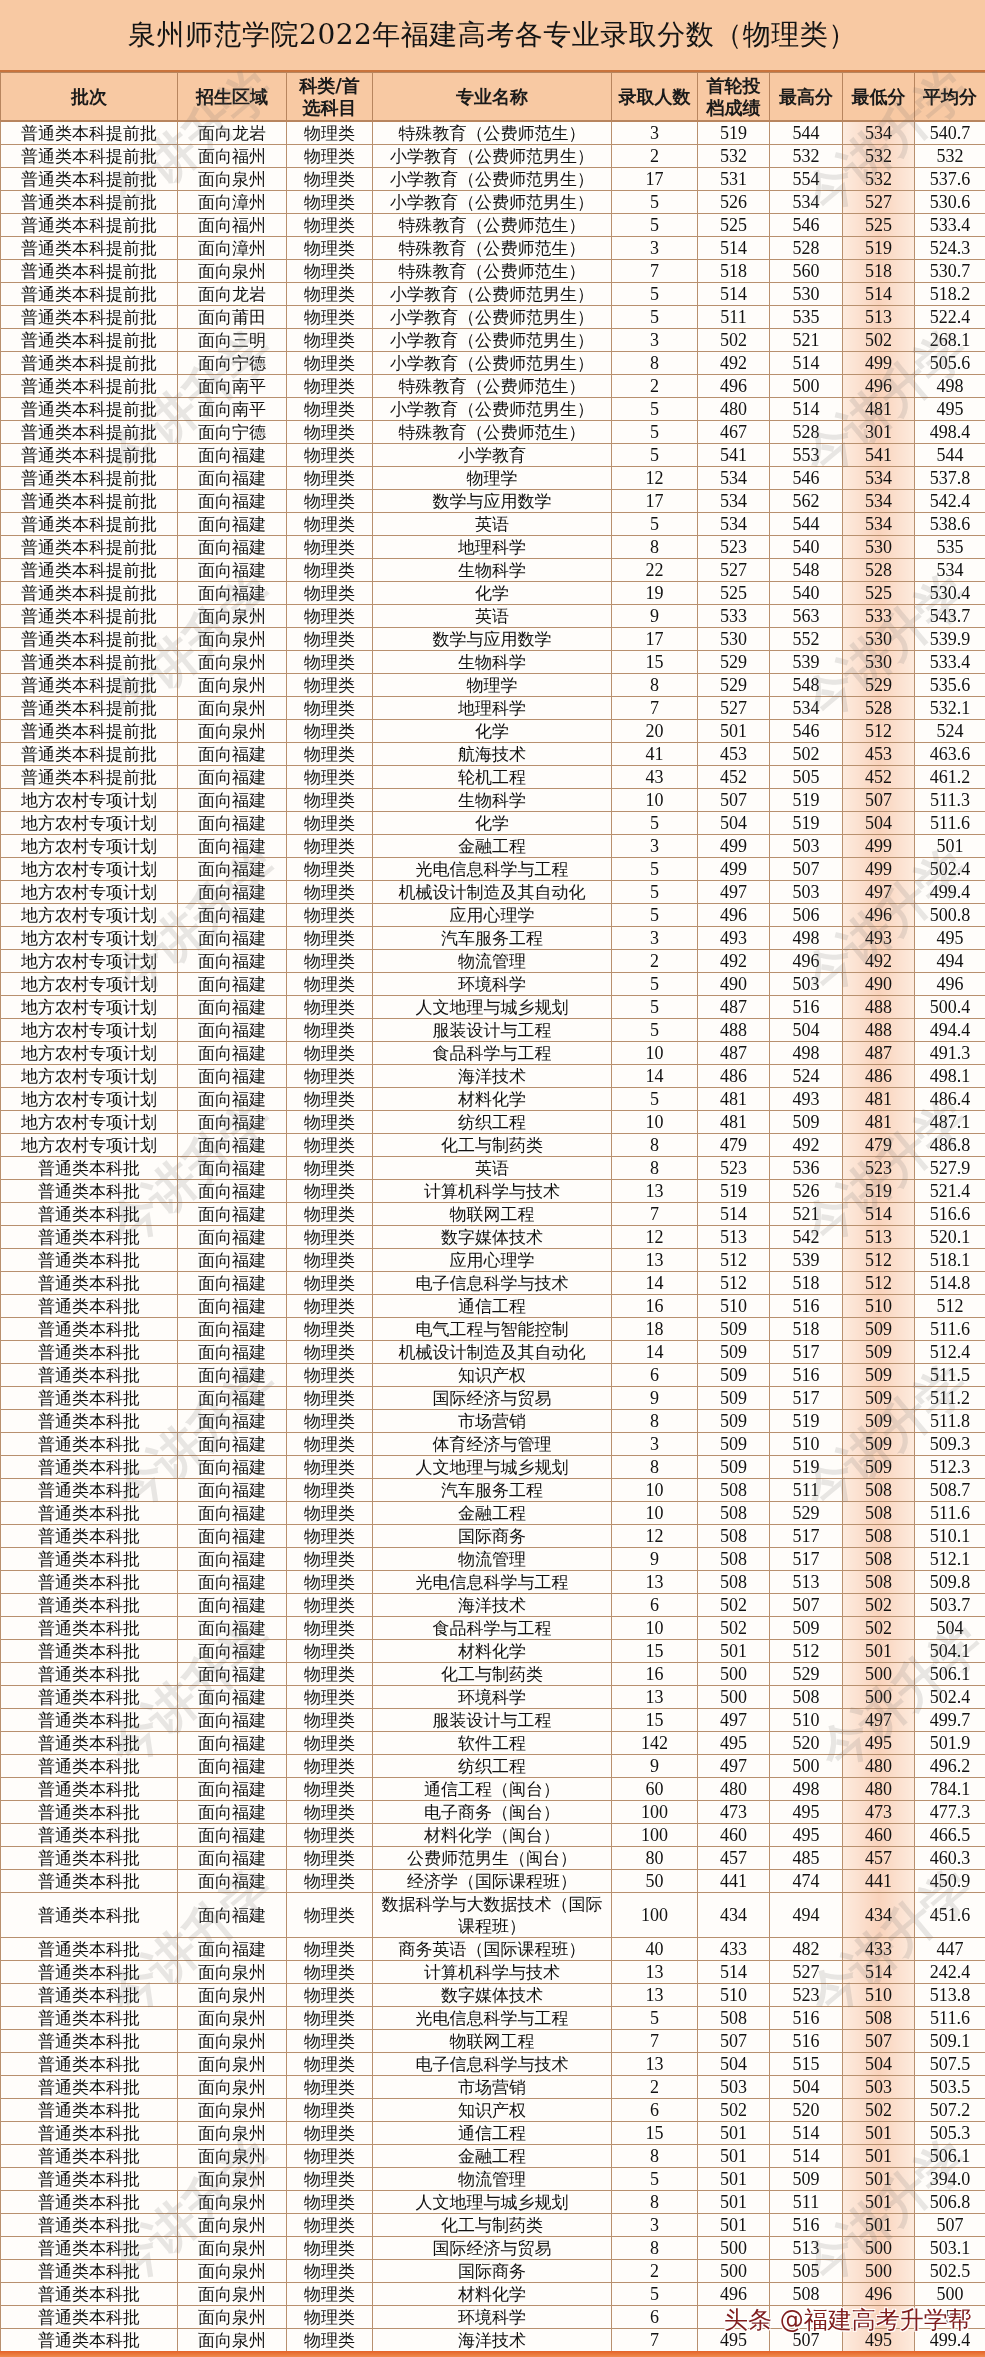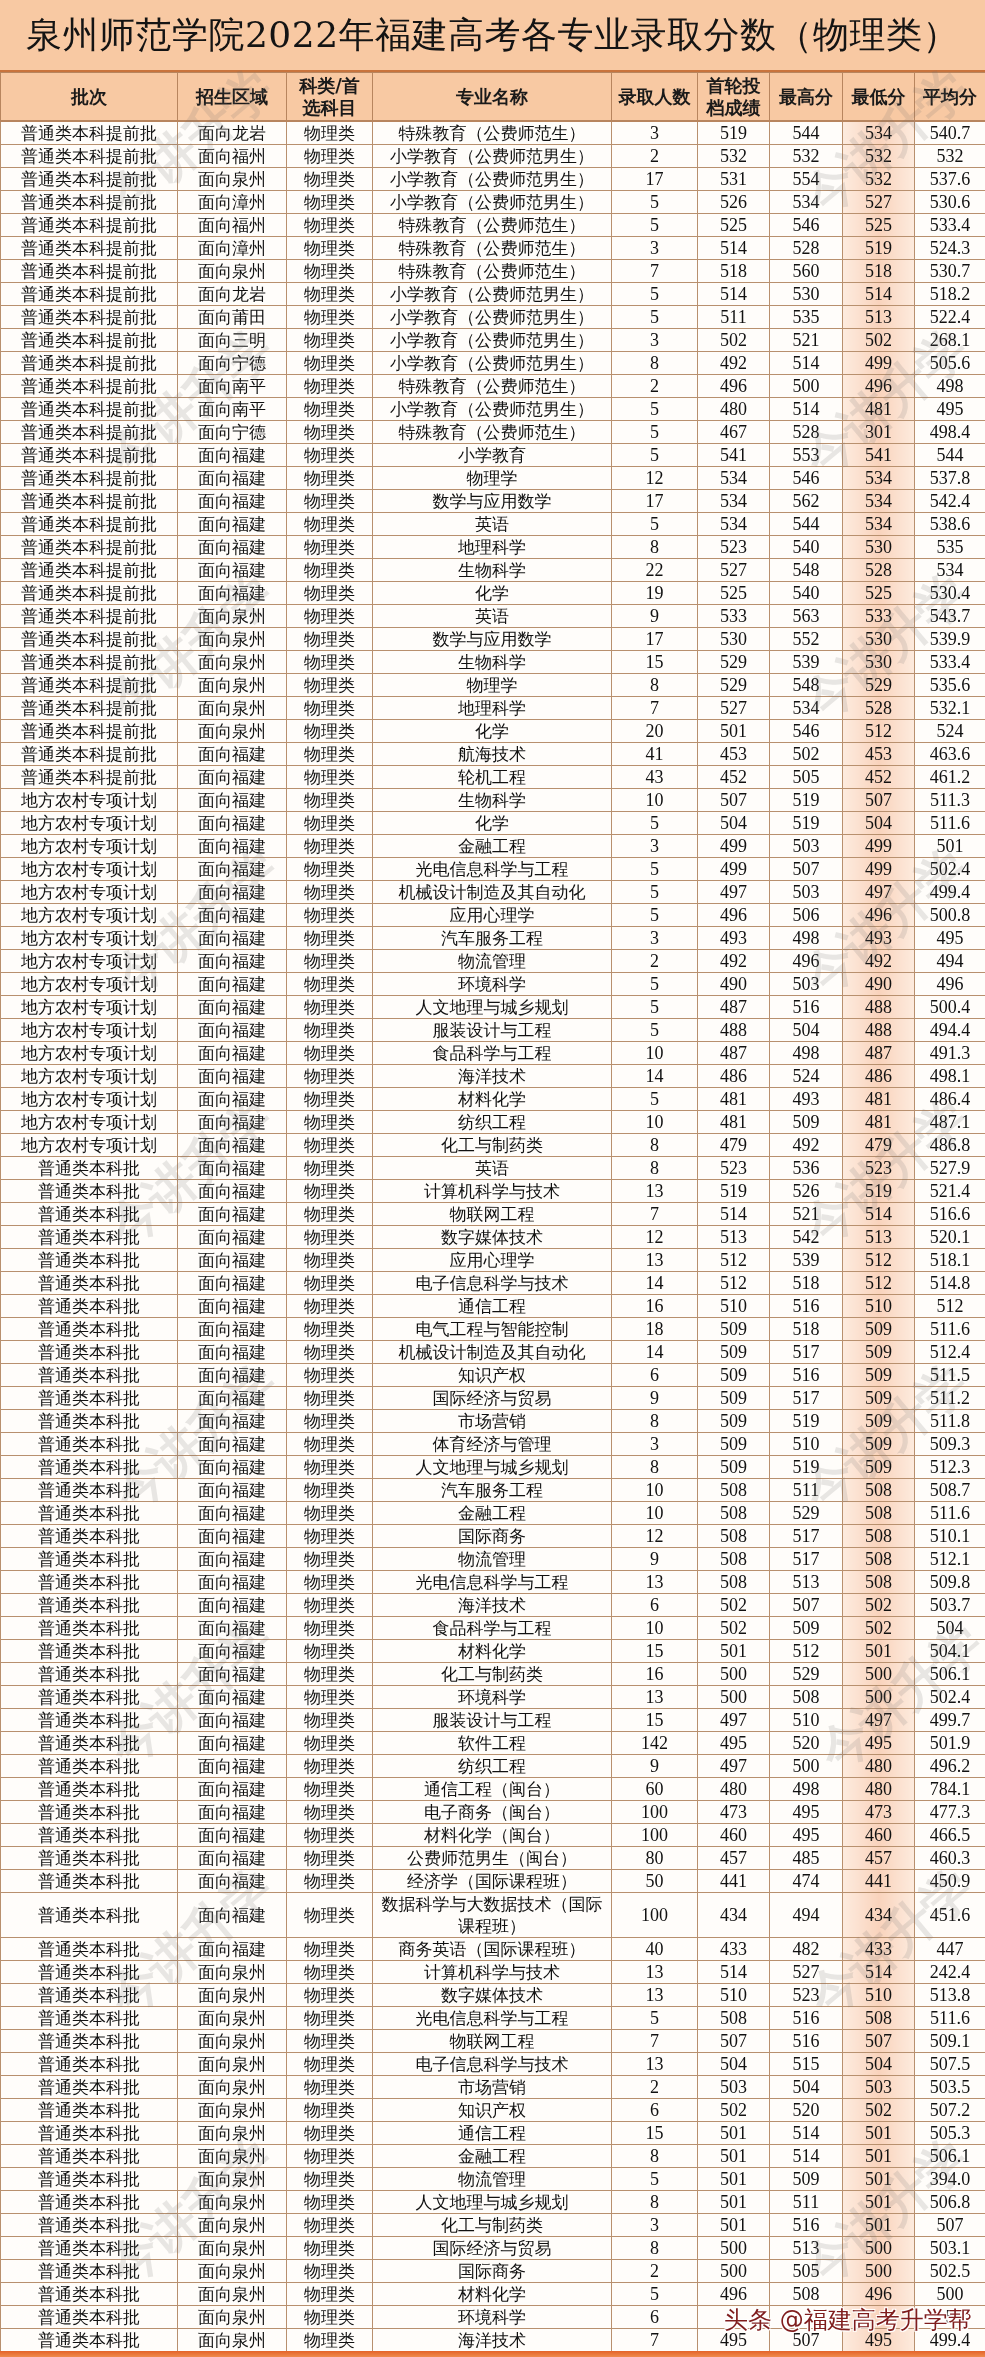--- a/index.html
+++ b/index.html
@@ -12,21 +12,21 @@
       color: #111;
       font-family: "DejaVu Serif", "Liberation Serif", serif;
     }
     .title-band {
       height: 70px;
       background: #F8C9A3;
       border-bottom: 2px solid #C9743D;
       display: flex;
       align-items: center;
       justify-content: center;
-      font-size: 36px;
+      font-size: 28px;
       letter-spacing: 0.5px;
       color: #141414;
       font-family: "DejaVu Serif", "Liberation Serif", serif;
     }
     table.scores {
       width: 985px;
       table-layout: fixed;
       border-collapse: collapse;
     }
     table.scores col.w-batch   { width: 177px; }

